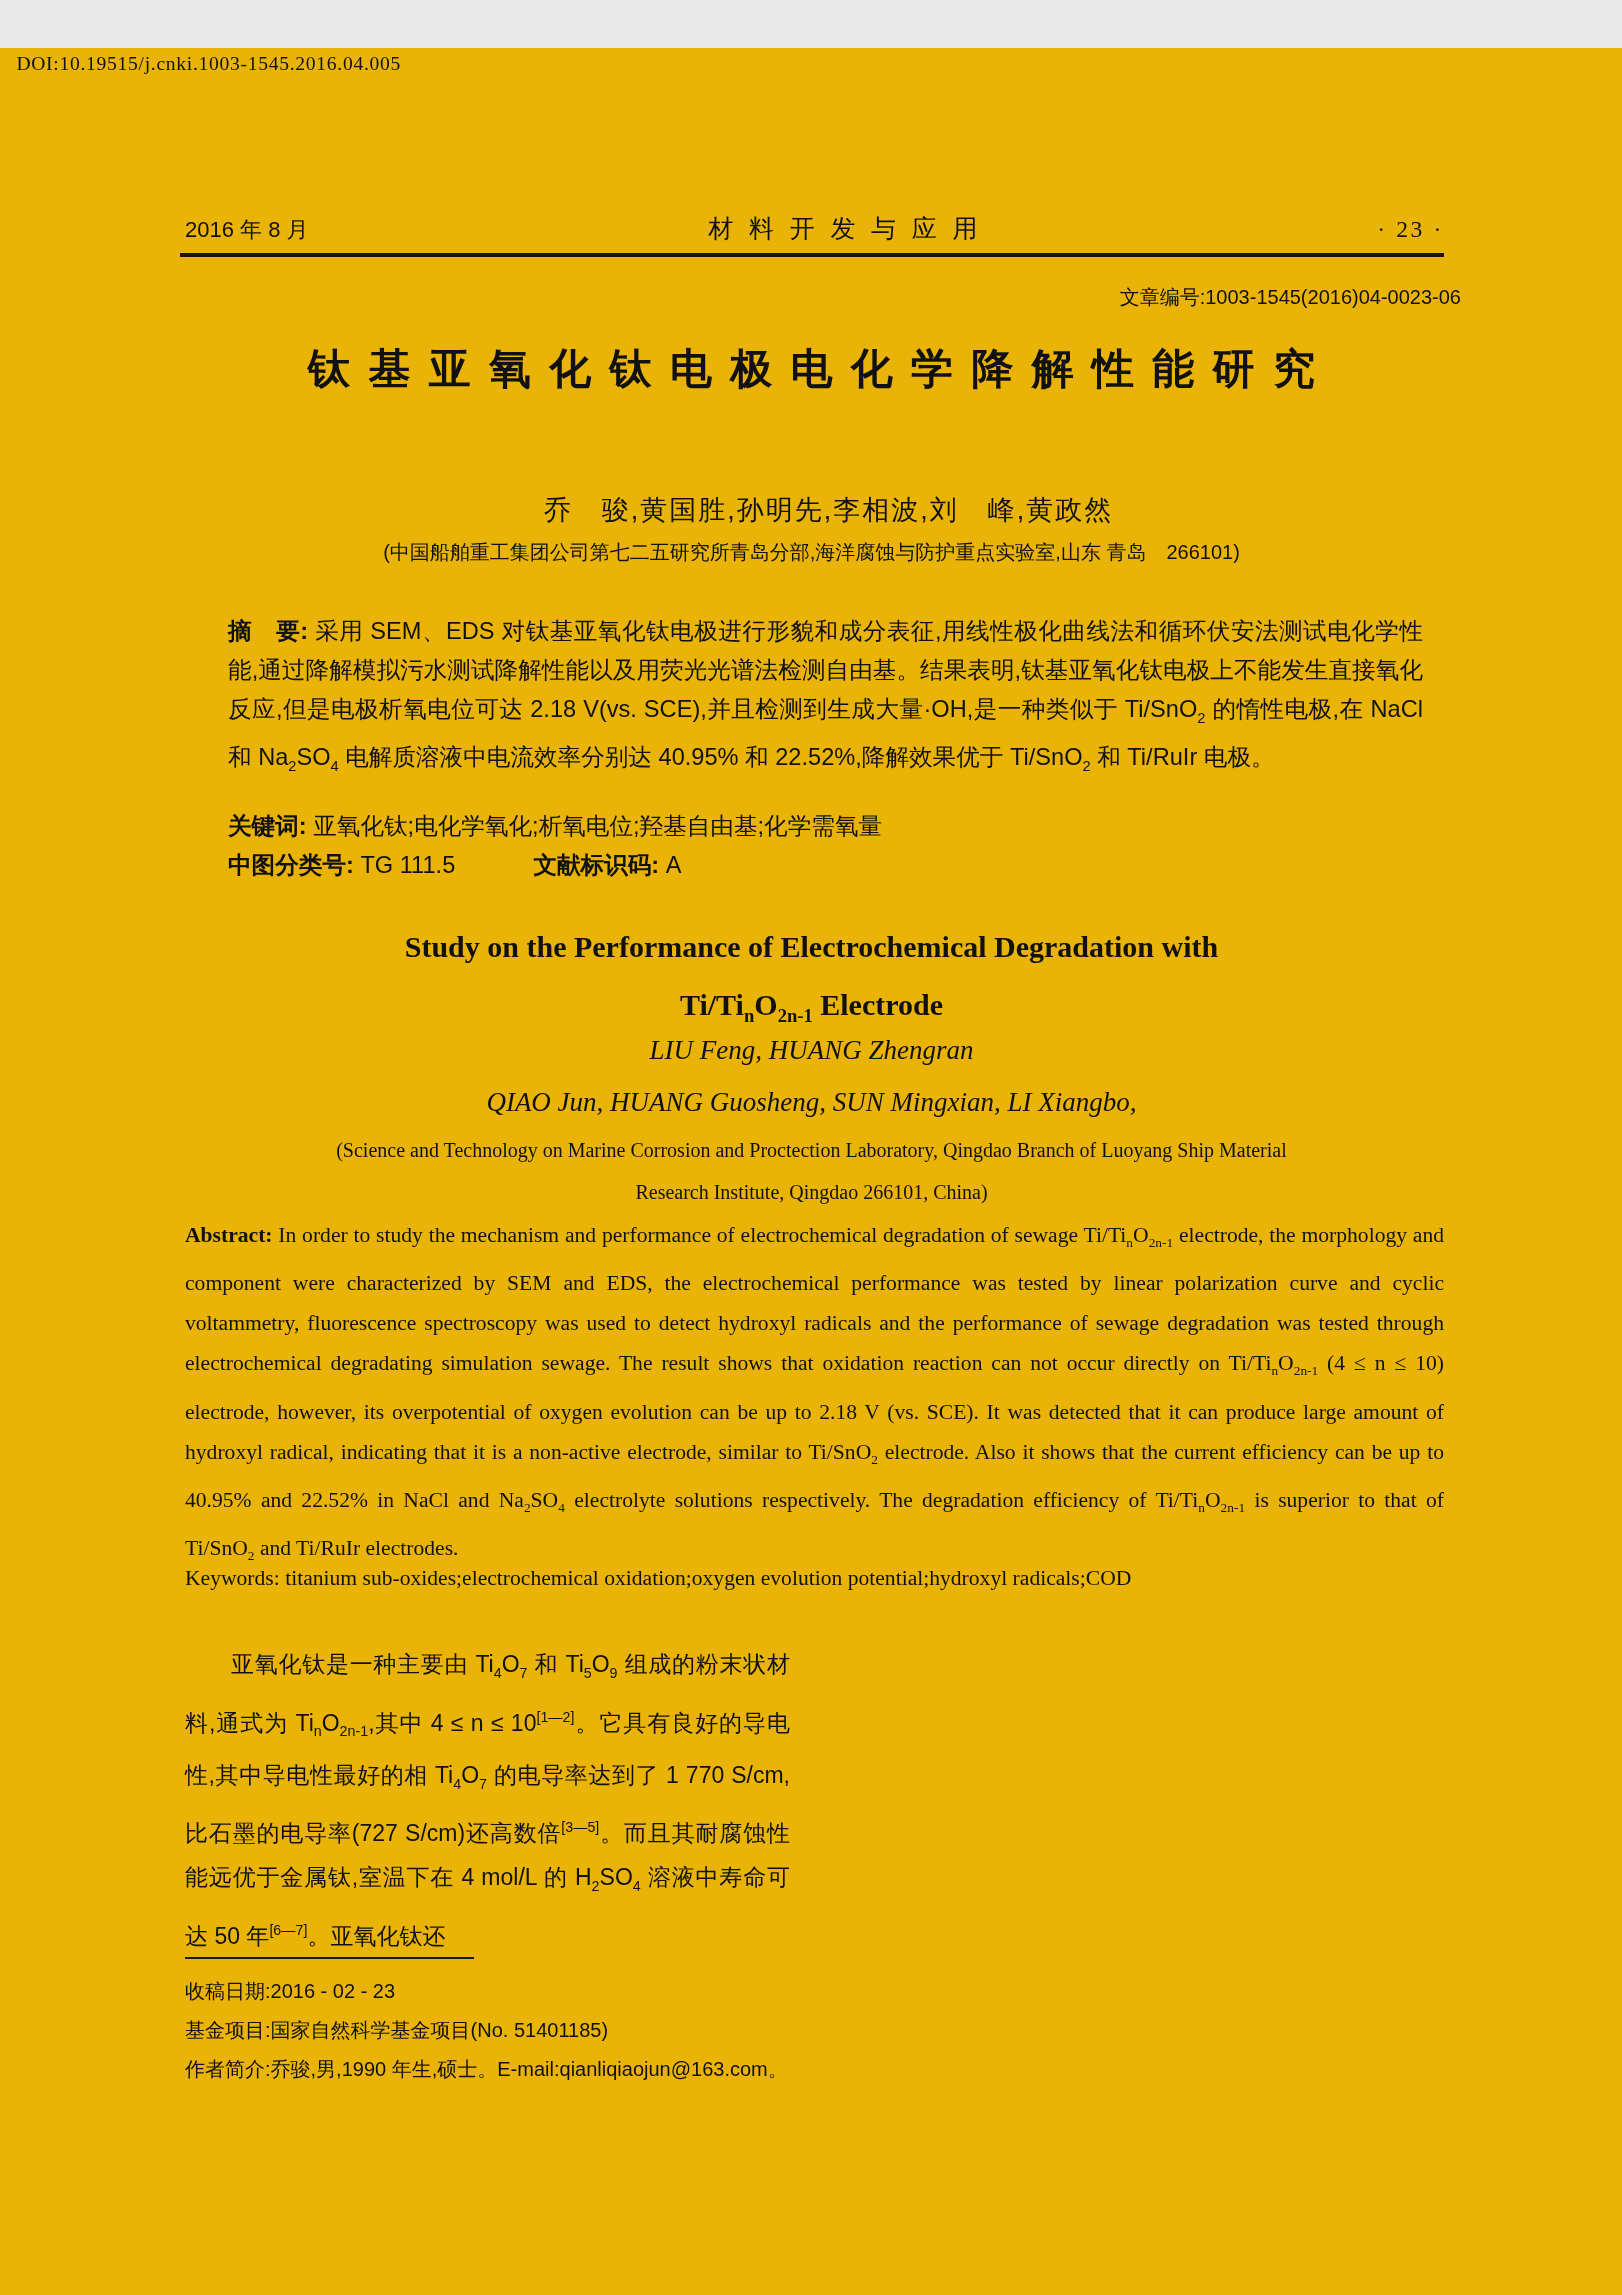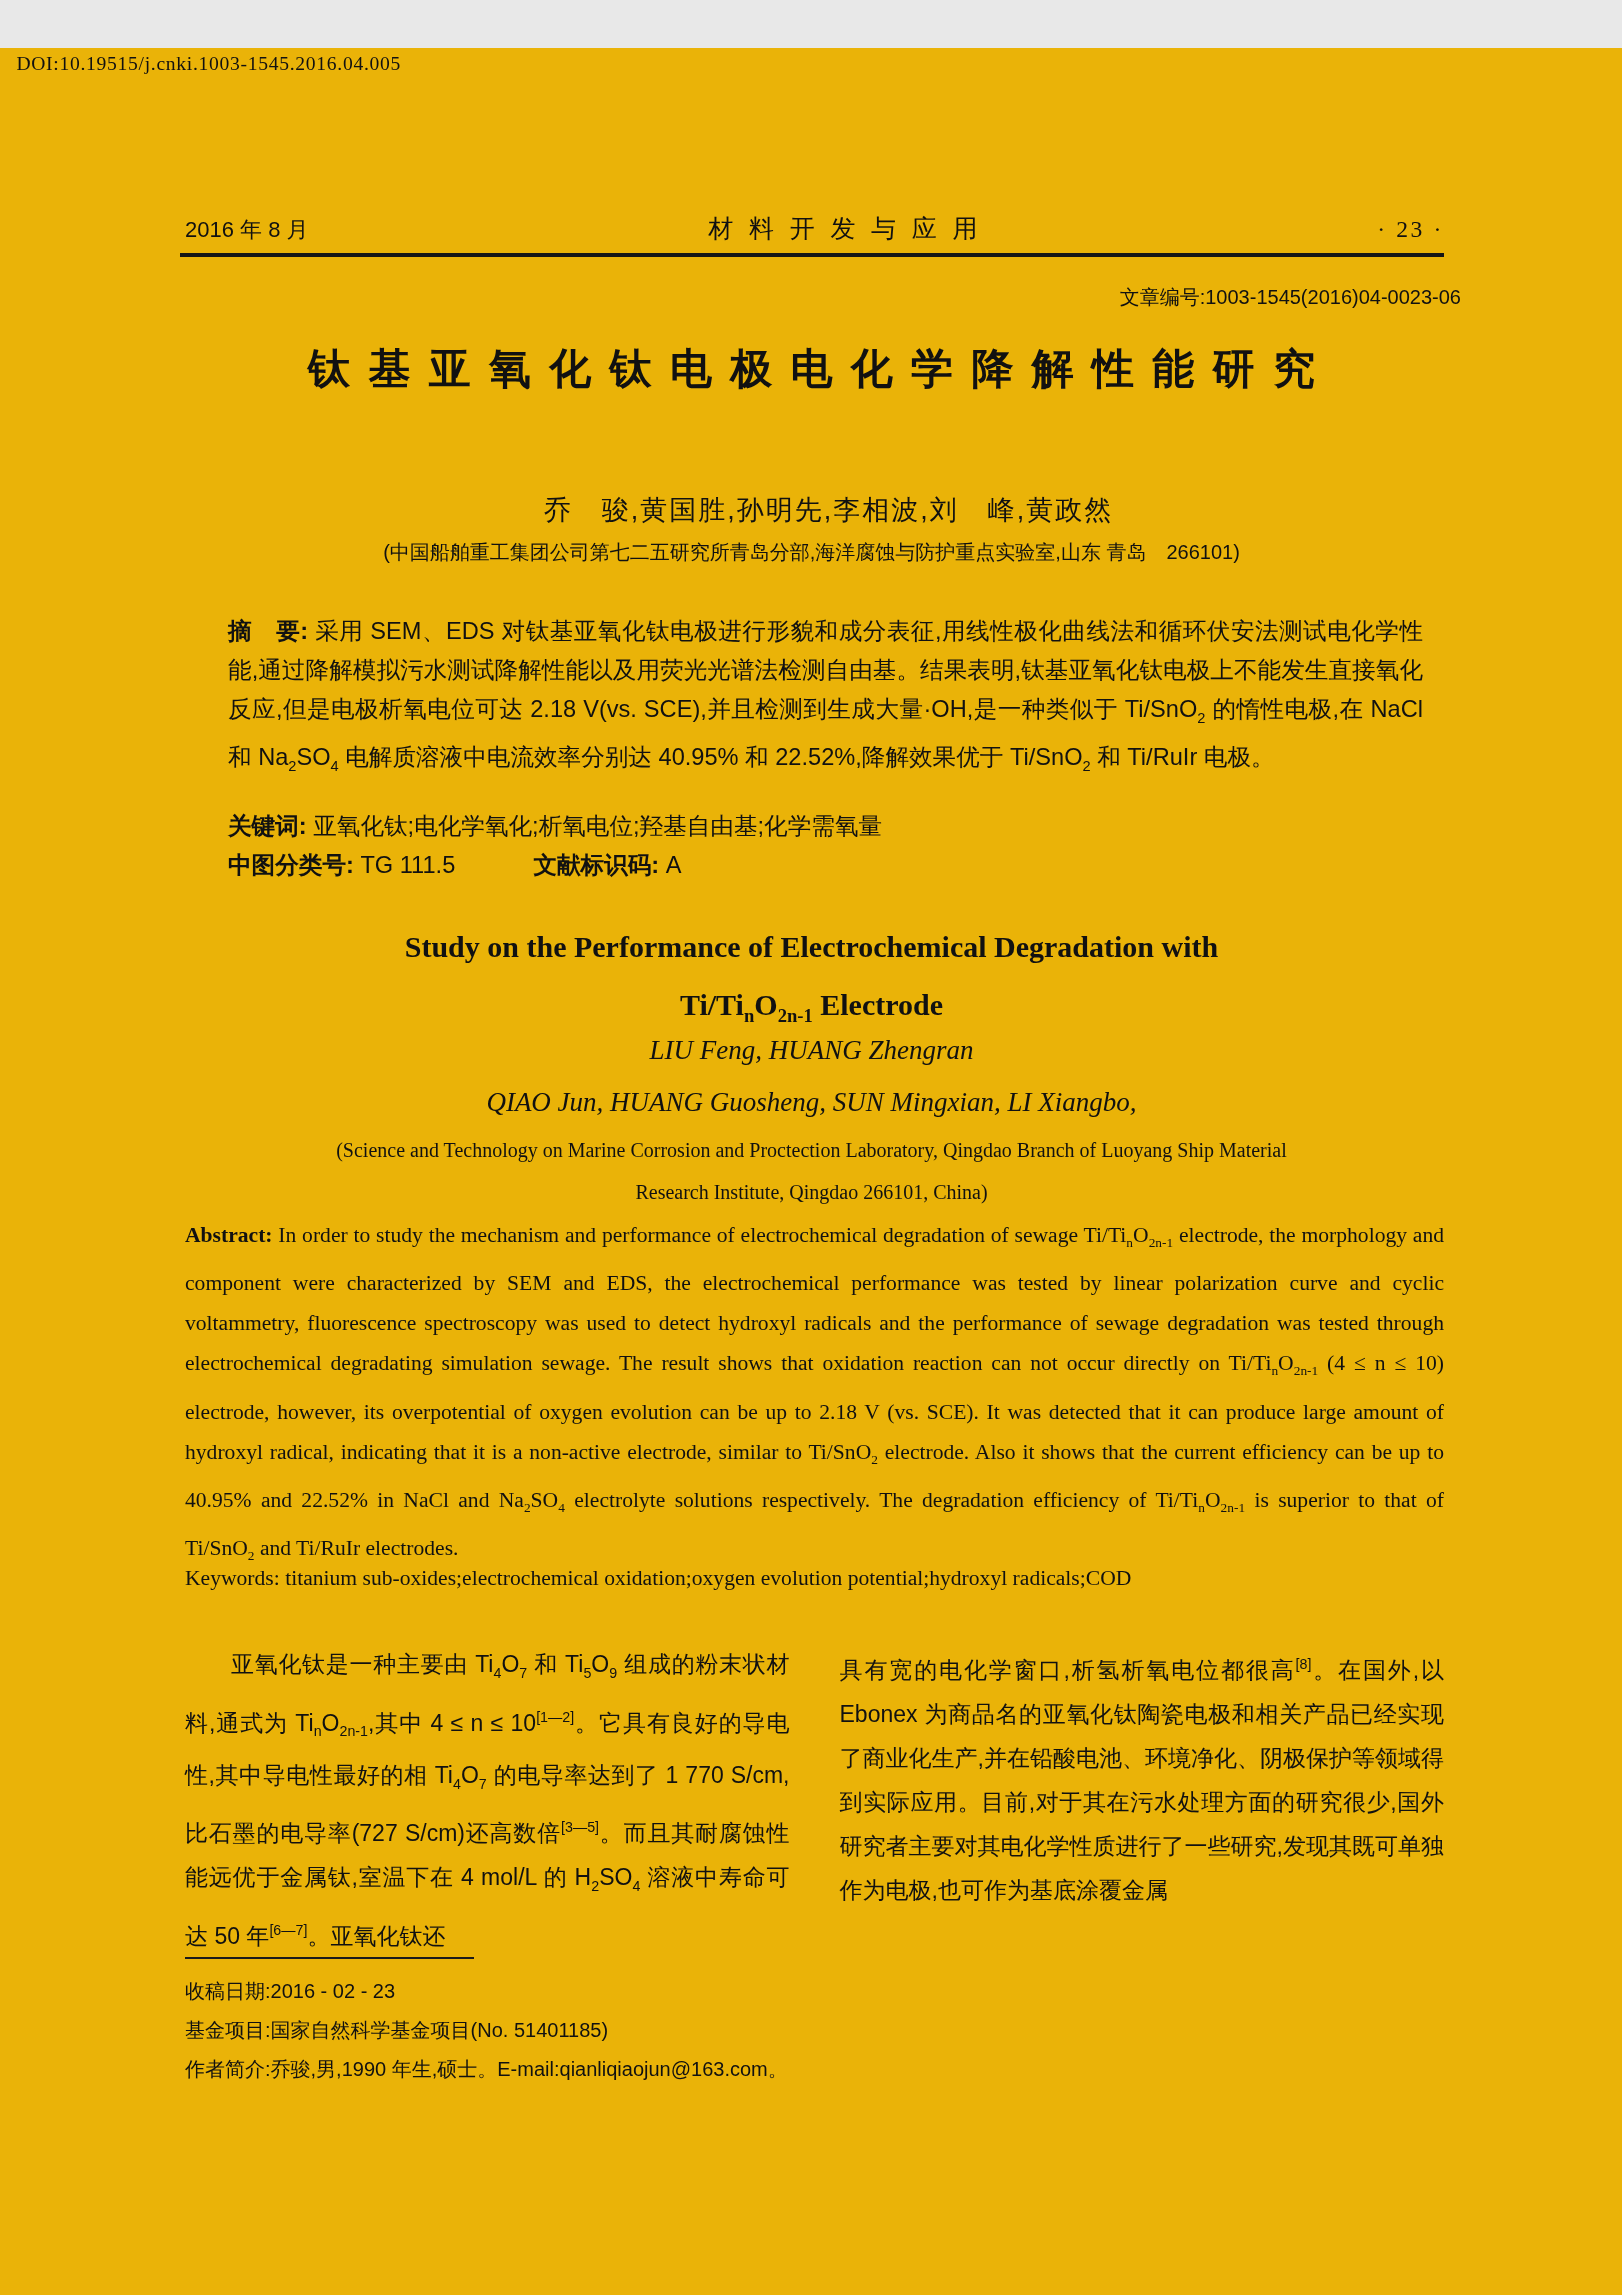--- a/index.html
+++ b/index.html
@@ -121,21 +121,20 @@
     <span>In order to study the mechanism and performance of electrochemical degradation of sewage Ti/Ti<sub>n</sub>O<sub>2n-1</sub> electrode, the morphology and component were characterized by SEM and EDS, the electrochemical performance was tested by linear polarization curve and cyclic voltammetry, fluorescence spectroscopy was used to detect hydroxyl radicals and the performance of sewage degradation was tested through electrochemical degradating simulation sewage. The result shows that oxidation reaction can not occur directly on Ti/Ti<sub>n</sub>O<sub>2n-1</sub> (4 ≤ n ≤ 10) electrode, however, its overpotential of oxygen evolution can be up to 2.18 V (vs. SCE). It was detected that it can produce large amount of hydroxyl radical, indicating that it is a non-active electrode, similar to Ti/SnO<sub>2</sub> electrode. Also it shows that the current efficiency can be up to 40.95% and 22.52% in NaCl and Na<sub>2</sub>SO<sub>4</sub> electrolyte solutions respectively. The degradation efficiency of Ti/Ti<sub>n</sub>O<sub>2n-1</sub> is superior to that of Ti/SnO<sub>2</sub> and Ti/RuIr electrodes.</span>
   </div>
 
   <div class="abs keywords-en">
     <span class="lbl">Keywords:</span>
     <span>titanium sub-oxides;electrochemical oxidation;oxygen evolution potential;hydroxyl radicals;COD</span>
   </div>
 
   <div class="abs columns">
     <div class="col col-left">亚氧化钛是一种主要由 Ti<sub>4</sub>O<sub>7</sub> 和 Ti<sub>5</sub>O<sub>9</sub> 组成的粉末状材料,通式为 Ti<sub>n</sub>O<sub>2n-1</sub>,其中 4 ≤ n ≤ 10<sup>[1—2]</sup>。它具有良好的导电性,其中导电性最好的相 Ti<sub>4</sub>O<sub>7</sub> 的电导率达到了 1 770 S/cm,比石墨的电导率(727 S/cm)还高数倍<sup>[3—5]</sup>。而且其耐腐蚀性能远优于金属钛,室温下在 4 mol/L 的 H<sub>2</sub>SO<sub>4</sub> 溶液中寿命可达 50 年<sup>[6—7]</sup>。亚氧化钛还</div>
-    <div class="col">具有宽的电化学窗口,析氢析氧电位都很高<sup>[8]</sup>。在国外,以 Ebonex 为商品名的亚氧化钛陶瓷电极和相关产品已经实现了商业化生产,并在铅酸电池、环境净化、阴极保护等领域得到实际应用。目前,对于其在污水处理方面的研究很少,国外研究者主要对其电化学性质进行了一些研究,发现其既可单独作为电极,也可作为基底涂覆金属</div>
   </div>
 
   <div class="abs footnote">
     <div class="fn-rule"></div>
     <div class="fn-line">收稿日期:2016 - 02 - 23</div>
     <div class="fn-line">基金项目:国家自然科学基金项目(No. 51401185)</div>
     <div class="fn-line">作者简介:乔骏,男,1990 年生,硕士。E-mail:qianliqiaojun@163.com。</div>
   </div>
 
 </div>

